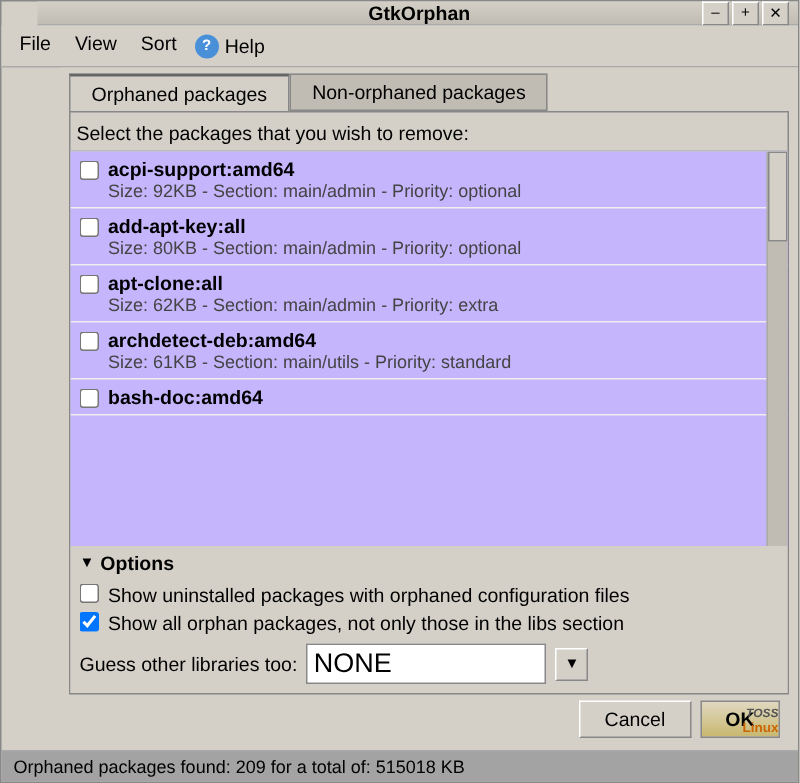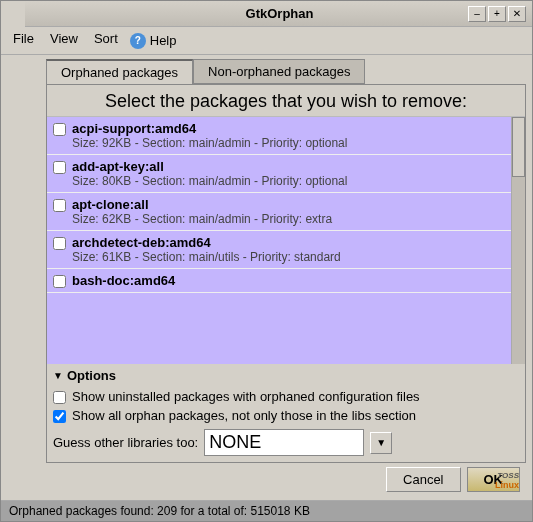--- a/index.html
+++ b/index.html
@@ -21,21 +21,21 @@
       flex-direction: column;
     }
 
     .titlebar {
       background: linear-gradient(to bottom, #d4d0c8, #c0bcb4);
       padding: 3px 6px;
       display: flex;
       align-items: center;
       justify-content: space-between;
       border-bottom: 1px solid #aaa;
-      height: 26px;
+      height: 16px;
       margin-left: 24px;
     }
 
     .titlebar-title {
       flex: 1;
       text-align: center;
       font-size: 13px;
       font-weight: bold;
       color: #000;
     }
@@ -136,23 +136,23 @@
     .main-panel {
       flex: 1;
       border: 1px solid #888;
       background: #d4d0c8;
       display: flex;
       flex-direction: column;
       position: relative;
     }
 
     .instruction-label {
-      text-align: center;
+      text-align: left;
       padding: 6px 4px 4px 4px;
-      font-size: 18px;
+      font-size: 13px;
       font-weight: normal;
       color: #000;
       border-bottom: 1px solid #bbb;
     }
 
     .package-list-wrap {
       flex: 1;
       overflow-y: scroll;
       overflow-x: hidden;
       background: #c4b5fd;
@@ -202,21 +202,21 @@
       margin-bottom: 4px;
       cursor: pointer;
     }
 
     .triangle {
       font-size: 10px;
     }
 
     .option-row {
       display: flex;
-      align-items: flex-end;
+      align-items: flex-start;
       gap: 6px;
       padding: 2px 0;
       font-size: 13px;
     }
 
     .option-row input[type="checkbox"] {
       flex-shrink: 0;
     }
 
     .guess-row {

